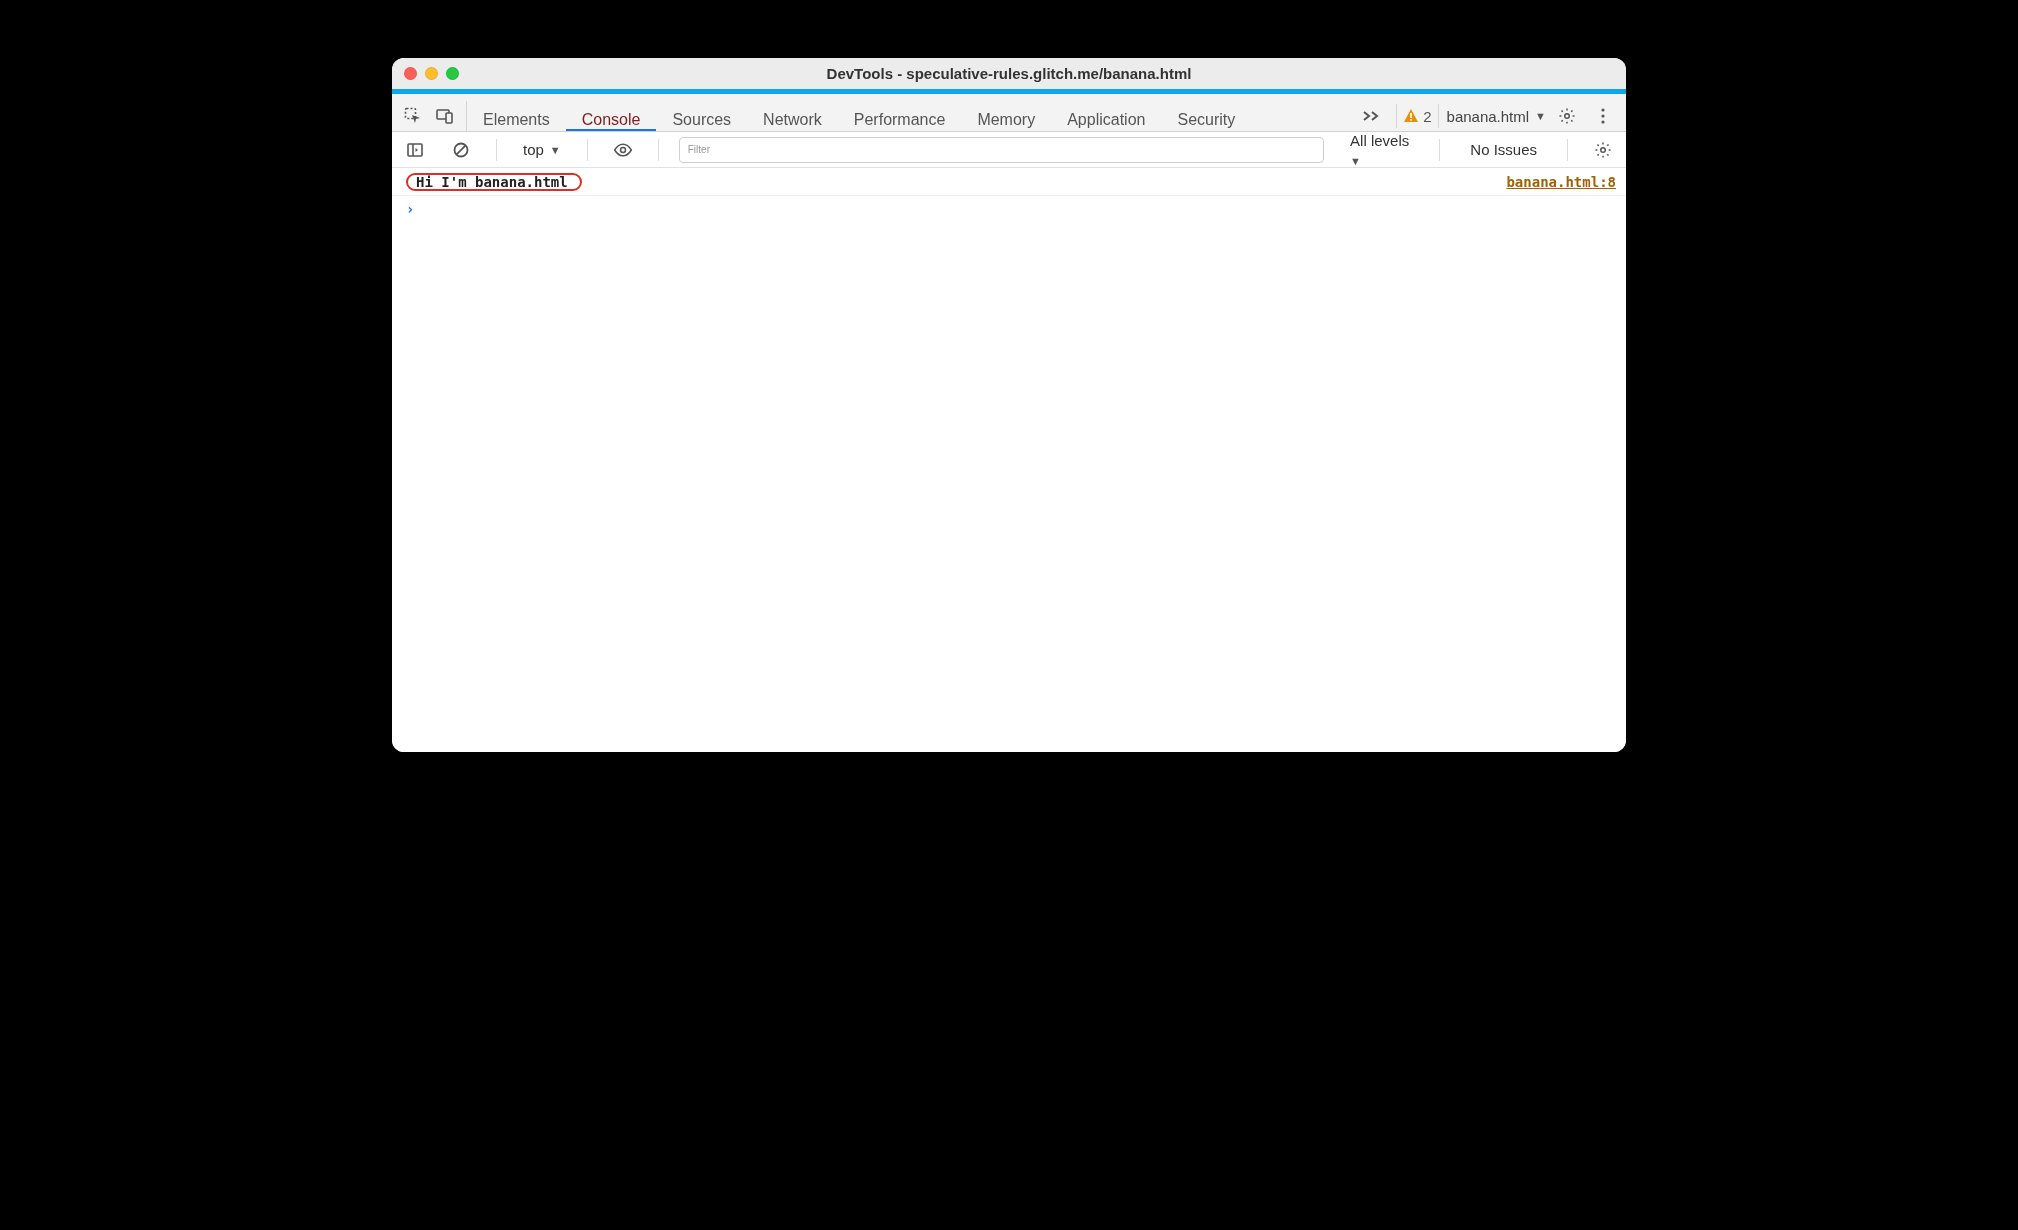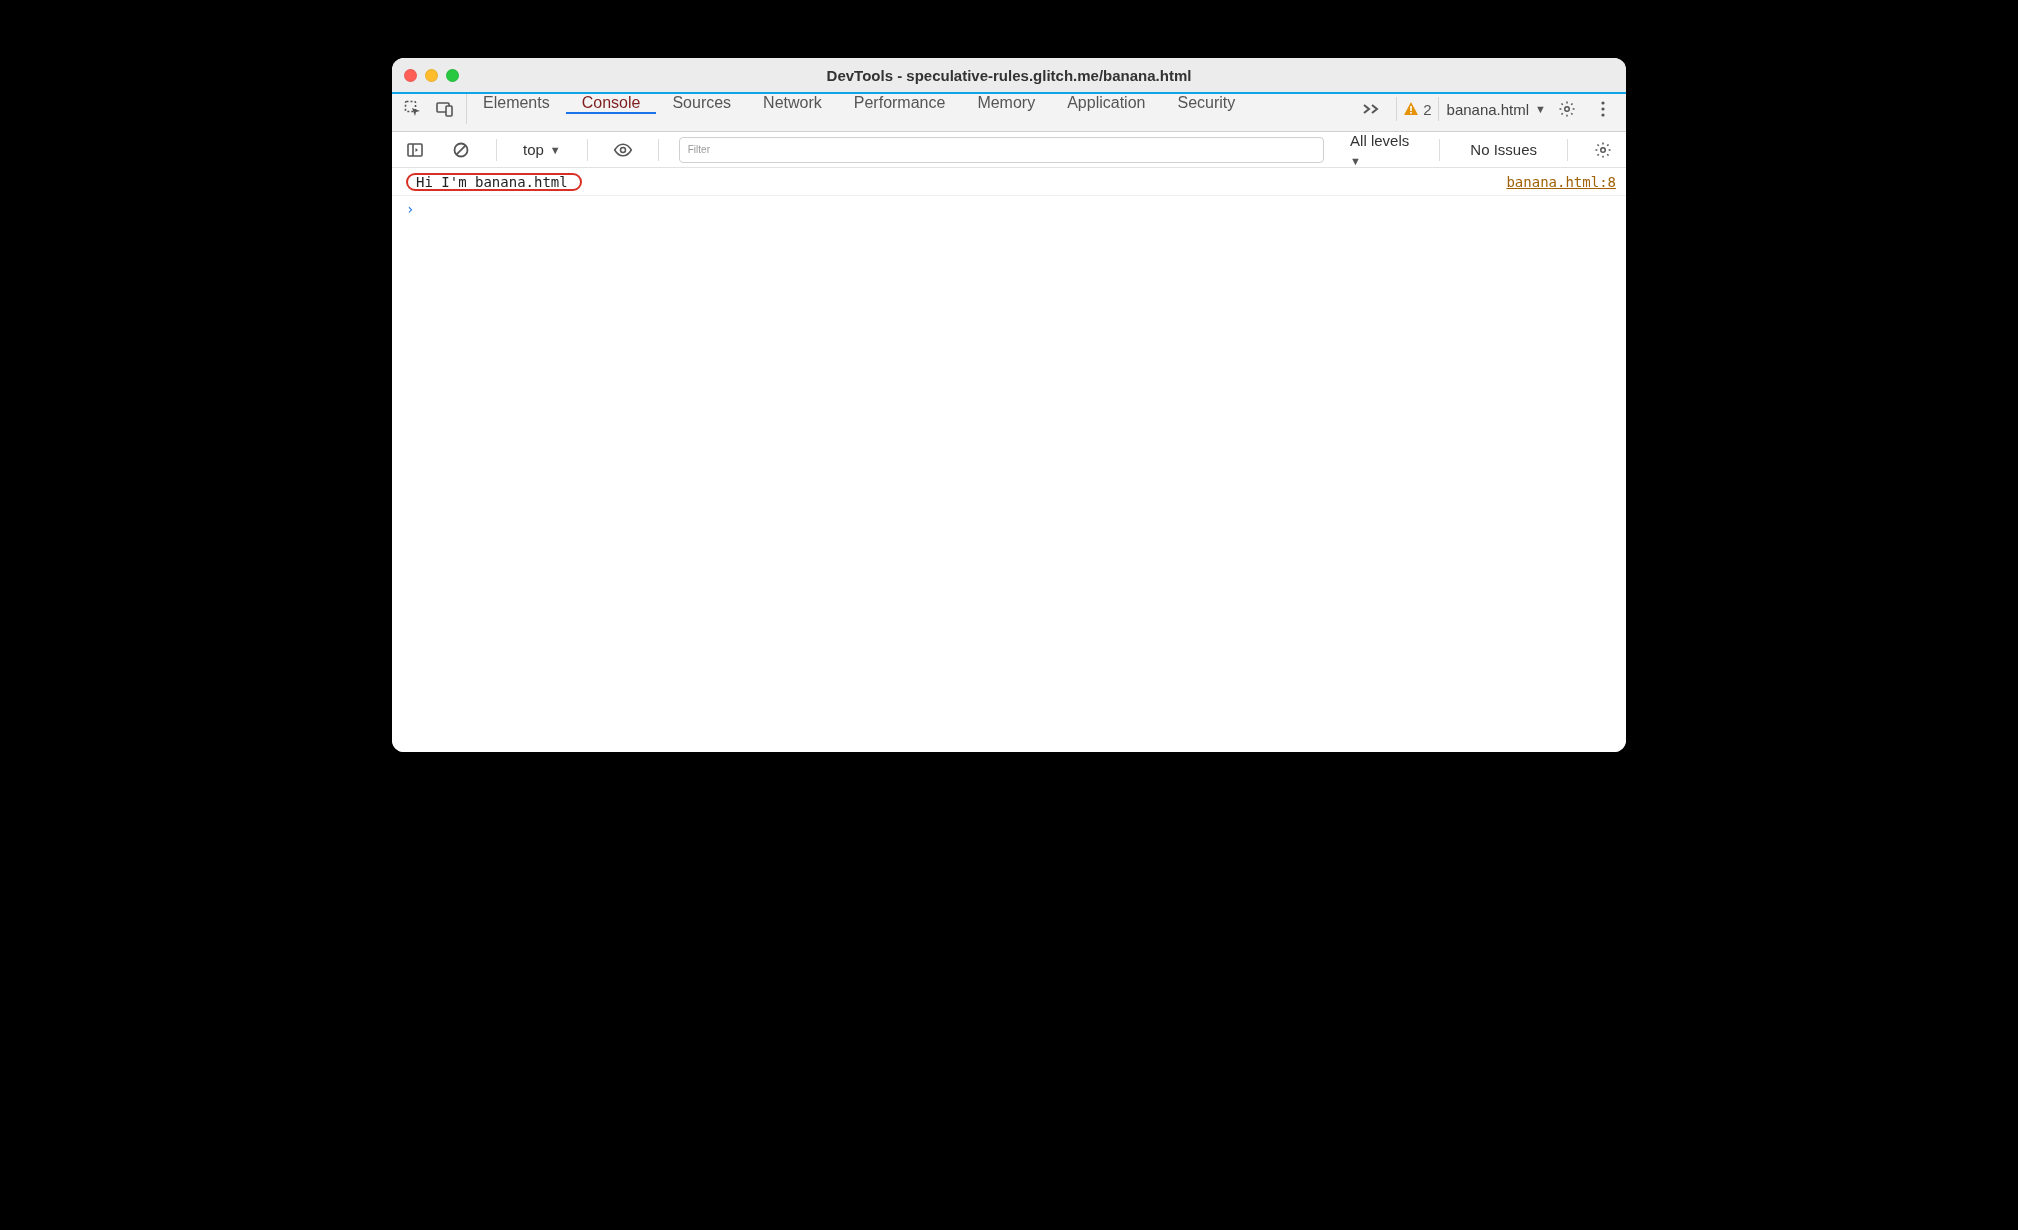--- a/index.html
+++ b/index.html
@@ -25,21 +25,21 @@
     overflow: hidden;
     display: flex;
     flex-direction: column;
   }
   .titlebar {
     height: 36px;
     background: #ececec;
     display: flex;
     align-items: center;
     padding: 0 12px;
-    border-bottom: 2px solid #0ea5e9;
+    border-bottom: 5px solid #0ea5e9;
     position: relative;
   }
   .traffic-lights { display: flex; gap: 8px; }
   .light { width: 13px; height: 13px; border-radius: 50%; }
   .light.red { background: #ff5f57; border:1px solid rgba(0,0,0,0.08);}
   .light.yellow { background: #ffbd2e; border:1px solid rgba(0,0,0,0.08);}
   .light.green { background: #28c840; border:1px solid rgba(0,0,0,0.08);}
   .title {
     position: absolute;
     left: 0; right: 0;
@@ -47,21 +47,21 @@
     font-weight: 600;
     font-size: 15px;
     color: #333;
     pointer-events: none;
   }
   .tabs-row {
     height: 38px;
     background: #f3f3f3;
     border-bottom: 1px solid #d0d0d0;
     display: flex;
-    align-items: flex-start;
+    align-items: flex-end;
     padding: 0 8px 0 6px;
   }
   .tabs-left {
     display: flex;
     align-items: center;
     gap: 2px;
     padding-right: 6px;
     border-right: 1px solid #d6d6d6;
   }
   .icon-btn {
@@ -140,20 +140,21 @@
   .levels, .issues {
     display:flex;align-items:flex-start;gap:6px;
     color:#333;font-size:15px;
     padding:0 10px;
     flex-direction:column;
   }
   .console-body {
     flex:1;
     background:#fff;
     overflow:auto;
+    font-weight:bold;
   }
   .log-row {
     display:flex;
     align-items:center;
     height:28px;
     border-bottom:1px solid #eee;
     padding: 0 10px 0 14px;
     font-family: ui-monospace, SFMono-Regular, Menlo, monospace;
     font-size:14px;
   }

